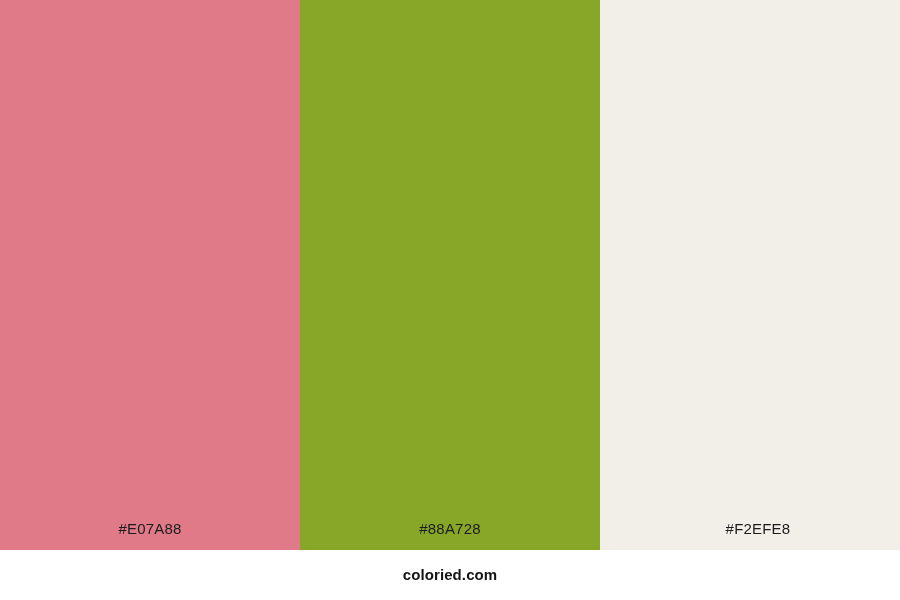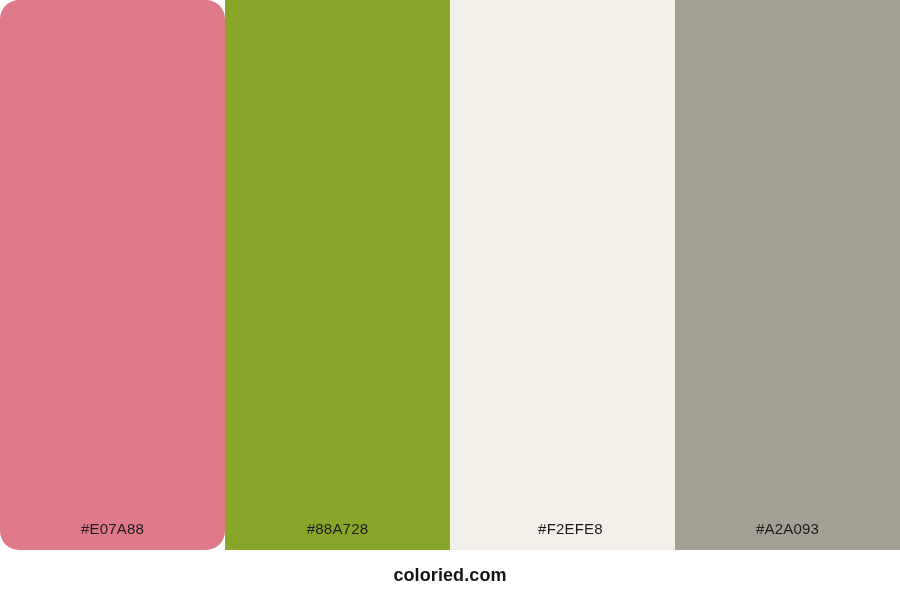--- a/index.html
+++ b/index.html
@@ -51,50 +51,47 @@
   .footer-band {
     width: 900px;
     height: 50px;
     background: #ffffff;
     display: flex;
     align-items: center;
     justify-content: center;
   }
   .footer-brand {
     font-family: "Liberation Sans", "DejaVu Sans", sans-serif;
-    font-size: 18px;
+    font-size: 15px;
     font-weight: 700;
     color: #141414;
     letter-spacing: 0.1px;
     line-height: 18px;
   }
 </style>
 </head>
 <body style="background-color: rgb(255, 255, 255);">
 
 <div class="palette-page">
 
   <div class="swatch-strip" style="height: 550px;">
 
-    <div class="swatch" style="background-color: rgb(224, 122, 136); height: 550px; border-radius: 19px;">
+    <div class="swatch" style="background-color: rgb(224, 122, 136); height: 550px;">
       <span class="swatch-label" style="color: rgb(28, 28, 28);">#E07A88</span>
     </div>
 
     <div class="swatch" style="background-color: rgb(136, 167, 40); height: 550px;">
       <span class="swatch-label" style="color: rgb(28, 28, 28);">#88A728</span>
     </div>
 
 
     <div class="swatch" style="background-color: rgb(242, 239, 232); height: 550px;">
       <span class="swatch-label" style="color: rgb(28, 28, 28); padding-left: 16px;">#F2EFE8</span>
     </div>
 
-    <div class="swatch" style="background-color: rgb(162, 160, 147); height: 550px;">
-      <span class="swatch-label" style="color: rgb(28, 28, 28);">#A2A093</span>
-    </div>
 
   </div>
 
   <div class="footer-band" style="background-color: rgb(255, 255, 255); height: 50px;">
     <span class="footer-brand" style="color: rgb(20, 20, 20);">coloried.com</span>
   </div>
 
 </div>
 
 </body></html>

